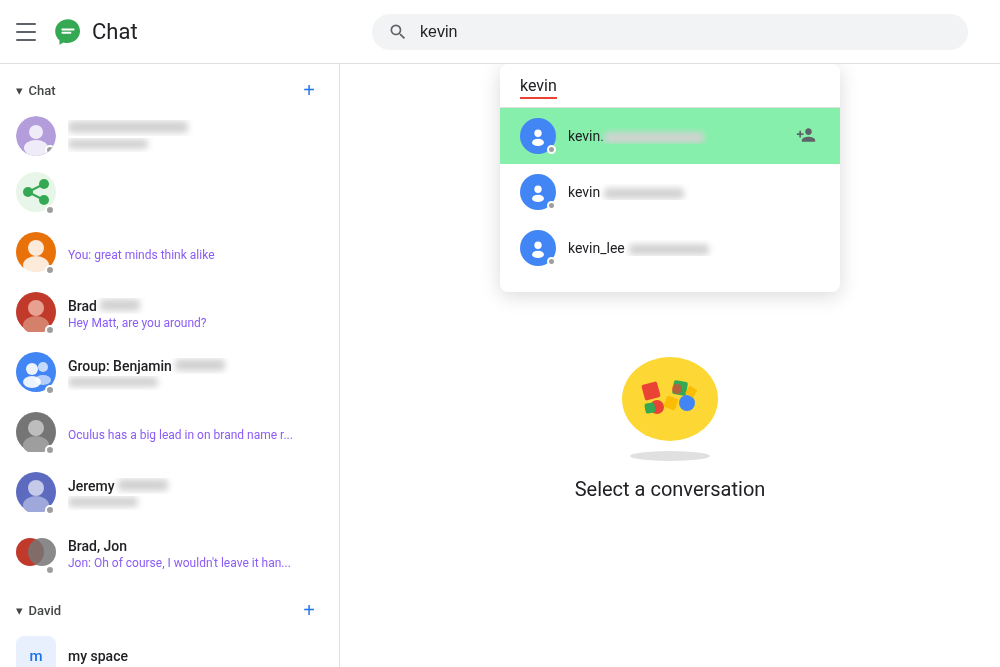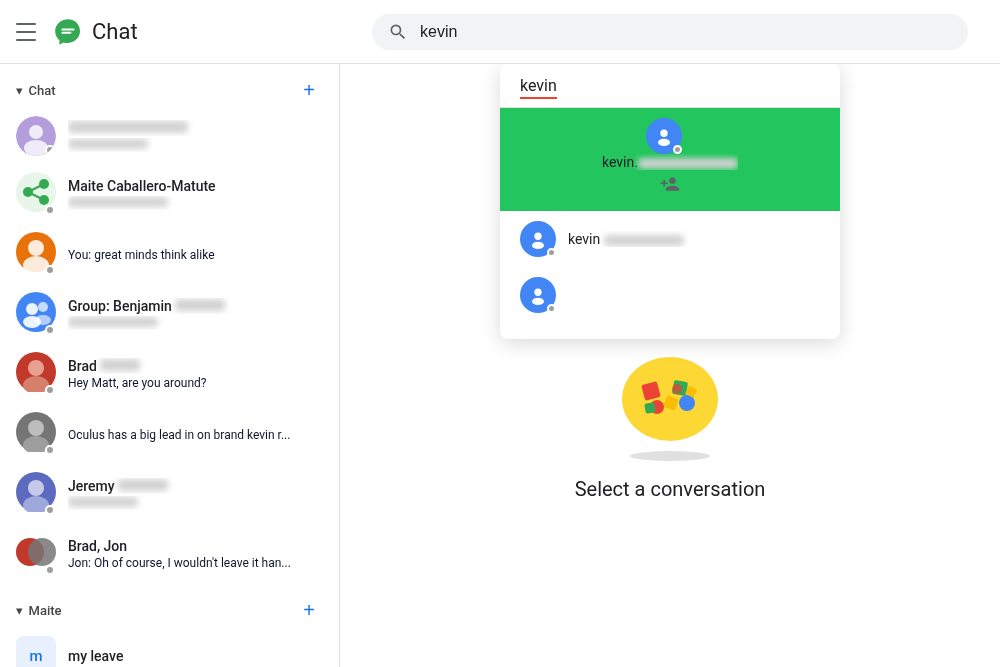--- a/index.html
+++ b/index.html
@@ -103,21 +103,21 @@
     }
     .status-dot {
       width: 10px; height: 10px; border-radius: 50%;
       border: 2px solid #fff;
       position: absolute; bottom: 1px; right: 1px;
     }
     .status-dot.offline { background: #9e9e9e; }
 
     .chat-info { flex: 1; min-width: 0; }
     .chat-name { font-size: 14px; color: #202124; font-weight: 500; white-space: nowrap; overflow: hidden; text-overflow: ellipsis; }
-    .chat-preview { font-size: 12px; color: #0f172a; white-space: nowrap; overflow: hidden; text-overflow: ellipsis; margin-top: 2px; }
+    .chat-preview { font-size: 12px; color: #8b5cf6; white-space: nowrap; overflow: hidden; text-overflow: ellipsis; margin-top: 2px; }
 
     
     .blur-block {
       display: inline-block;
       background: #d2d2d2;
       border-radius: 4px;
       height: 12px;
       filter: blur(3px);
     }
 
@@ -173,21 +173,21 @@
       border-bottom: 2px solid #ea4335;
       display: inline-block;
       padding-bottom: 2px;
     }
     .result-item {
       display: flex;
       align-items: center;
       padding: 10px 20px;
       cursor: pointer;
     }
-    .result-item:hover, .result-item.highlighted { background: #22c55e; flex-direction: column; }
+    .result-item:hover, .result-item.highlighted { background: #86efac; }
     .result-avatar {
       width: 36px; height: 36px; border-radius: 50%;
       background: #4285f4; display: flex; align-items: center; justify-content: center;
       flex-shrink: 0; margin-right: 12px; position: relative;
     }
     .result-avatar svg { width: 22px; height: 22px; }
     .result-info { flex: 1; min-width: 0; }
     .result-name { font-size: 14px; color: #202124; white-space: nowrap; overflow: hidden; text-overflow: ellipsis; }
     .add-contact-btn {
       color: #5f6368; cursor: pointer;
@@ -283,41 +283,50 @@
         <svg width="40" height="40" viewBox="0 0 40 40">
           <circle cx="20" cy="20" r="20" fill="#e8f5e9"></circle>
           <circle cx="28" cy="12" r="5" fill="#34a853"></circle>
           <circle cx="12" cy="20" r="5" fill="#34a853"></circle>
           <circle cx="28" cy="28" r="5" fill="#34a853"></circle>
           <line x1="28" y1="12" x2="12" y2="20" stroke="#34a853" stroke-width="2"></line>
           <line x1="28" y1="28" x2="12" y2="20" stroke="#34a853" stroke-width="2"></line>
         </svg>
         <div class="status-dot offline" style="position:absolute;bottom:1px;right:1px;width:10px;height:10px;border-radius:50%;background:#9e9e9e;border:2px solid #fff;"></div>
       </div>
-      <div class="chat-info">
-        <div class="chat-name">Maite Caballero-Matute</div>
-        <div class="chat-preview">
-          <span class="blur-block" style="width:100px;height:10px;"></span>
-        </div>
-      </div>
     </div>
 
     <div class="chat-item">
       <div style="position:relative;flex-shrink:0;margin-right:12px;">
         <svg width="40" height="40" viewBox="0 0 40 40">
           <circle cx="20" cy="20" r="20" fill="#e8710a"></circle>
           <circle cx="20" cy="16" r="8" fill="#fff" opacity="0.85"></circle>
           <ellipse cx="20" cy="33" rx="13" ry="9" fill="#fff" opacity="0.85"></ellipse>
 
           <circle cx="20" cy="20" r="20" fill="url(#p2)" opacity="0.7"></circle>
         </svg>
         <div class="status-dot offline" style="position:absolute;bottom:1px;right:1px;width:10px;height:10px;border-radius:50%;background:#9e9e9e;border:2px solid #fff;"></div>
       </div>
       <div class="chat-info">
         <div class="chat-preview">You: great minds think alike</div>
+      </div>
+    </div>
+
+    <div class="chat-item">
+      <div style="position:relative;flex-shrink:0;margin-right:12px;">
+        <svg width="40" height="40" viewBox="0 0 40 40">
+          <circle cx="20" cy="20" r="20" fill="#c0392b"></circle>
+          <circle cx="20" cy="16" r="8" fill="#e8a090"></circle>
+          <ellipse cx="20" cy="33" rx="13" ry="9" fill="#d4806b"></ellipse>
+        </svg>
+        <div class="status-dot offline" style="position:absolute;bottom:1px;right:1px;width:10px;height:10px;border-radius:50%;background:#9e9e9e;border:2px solid #fff;"></div>
+      </div>
+      <div class="chat-info">
+        <div class="chat-name">Brad <span class="blur-block" style="width:40px;"></span></div>
+        <div class="chat-preview">Hey Matt, are you around?</div>
       </div>
     </div>
 
     <div class="chat-item">
       <div style="position:relative;flex-shrink:0;margin-right:12px;">
         <svg width="40" height="40" viewBox="0 0 40 40">
           <circle cx="20" cy="20" r="20" fill="#4285f4"></circle>
           <circle cx="16" cy="17" r="6" fill="#fff" opacity="0.9"></circle>
           <ellipse cx="16" cy="30" rx="9" ry="6" fill="#fff" opacity="0.9"></ellipse>
           <circle cx="27" cy="15" r="5" fill="#fff" opacity="0.7"></circle>
@@ -329,43 +338,28 @@
         <div class="chat-name">Group: Benjamin <span class="blur-block" style="width:50px;"></span></div>
         <div class="chat-preview">
           <span class="blur-block" style="width:90px;height:10px;"></span>
         </div>
       </div>
     </div>
 
     <div class="chat-item">
       <div style="position:relative;flex-shrink:0;margin-right:12px;">
         <svg width="40" height="40" viewBox="0 0 40 40">
-          <circle cx="20" cy="20" r="20" fill="#c0392b"></circle>
-          <circle cx="20" cy="16" r="8" fill="#e8a090"></circle>
-          <ellipse cx="20" cy="33" rx="13" ry="9" fill="#d4806b"></ellipse>
-        </svg>
-        <div class="status-dot offline" style="position:absolute;bottom:1px;right:1px;width:10px;height:10px;border-radius:50%;background:#9e9e9e;border:2px solid #fff;"></div>
-      </div>
-      <div class="chat-info">
-        <div class="chat-name">Brad <span class="blur-block" style="width:40px;"></span></div>
-        <div class="chat-preview">Hey Matt, are you around?</div>
-      </div>
-    </div>
-
-    <div class="chat-item">
-      <div style="position:relative;flex-shrink:0;margin-right:12px;">
-        <svg width="40" height="40" viewBox="0 0 40 40">
           <circle cx="20" cy="20" r="20" fill="#757575"></circle>
           <circle cx="20" cy="16" r="8" fill="#bdbdbd"></circle>
           <ellipse cx="20" cy="33" rx="13" ry="9" fill="#9e9e9e"></ellipse>
         </svg>
         <div class="status-dot offline" style="position:absolute;bottom:1px;right:1px;width:10px;height:10px;border-radius:50%;background:#9e9e9e;border:2px solid #fff;"></div>
       </div>
       <div class="chat-info">
-        <div class="chat-preview">Oculus has a big lead in on brand kevin r...</div>
+        <div class="chat-preview">Oculus has a big lead in on brand name r...</div>
       </div>
     </div>
 
     <div class="chat-item">
       <div style="position:relative;flex-shrink:0;margin-right:12px;">
         <svg width="40" height="40" viewBox="0 0 40 40">
           <circle cx="20" cy="20" r="20" fill="#5c6bc0"></circle>
           <circle cx="20" cy="16" r="8" fill="#c5cae9"></circle>
           <ellipse cx="20" cy="33" rx="13" ry="9" fill="#9fa8da"></ellipse>
         </svg>
@@ -389,31 +383,31 @@
       </div>
       <div class="chat-info">
         <div class="chat-name">Brad, Jon</div>
         <div class="chat-preview">Jon: Oh of course, I wouldn't leave it han...</div>
       </div>
     </div>
 
     <div class="section-header">
       <div class="section-title">
         <span>▾</span>
-        <span>Maite</span>
+        <span>David</span>
       </div>
       <button class="add-btn">+</button>
     </div>
 
     <div class="space-item">
       <div class="space-avatar">
         <span>m</span>
       </div>
       <div class="chat-info">
-        <div class="chat-name">my leave</div>
+        <div class="chat-name">my space</div>
       </div>
     </div>
 
   </div>
 
   <div class="content">
 
     <div class="search-dropdown">
       <div class="search-query-row">
         <span class="search-query-text">kevin</span>
@@ -458,20 +452,25 @@
 
 
       <div class="result-item">
         <div class="result-avatar">
           <svg viewBox="0 0 24 24" fill="none">
             <circle cx="12" cy="12" r="12" fill="#4285f4"></circle>
             <circle cx="12" cy="9" r="4" fill="#fff"></circle>
             <ellipse cx="12" cy="19" rx="6.5" ry="4" fill="#fff"></ellipse>
           </svg>
           <div class="result-status-dot"></div>
+        </div>
+        <div class="result-info">
+          <div class="result-name">
+            kevin_lee<span class="blur-block" style="width:80px;height:11px;vertical-align:middle;margin-left:4px;"></span>
+          </div>
         </div>
       </div>
 
       <div style="height:16px;"></div>
     </div>
 
     <div class="select-conv" style="margin-top:120px;">
 
       <svg width="110" height="100" viewBox="0 0 110 100">
 

